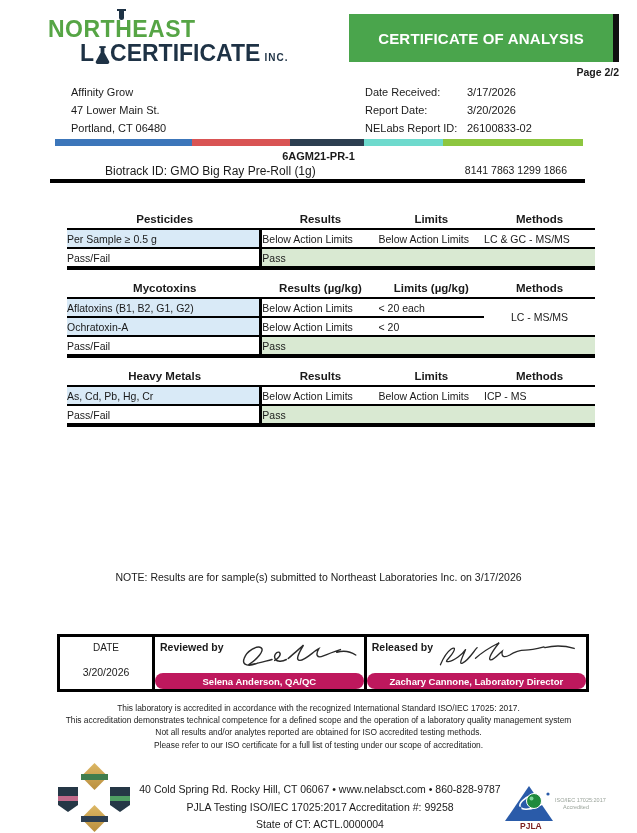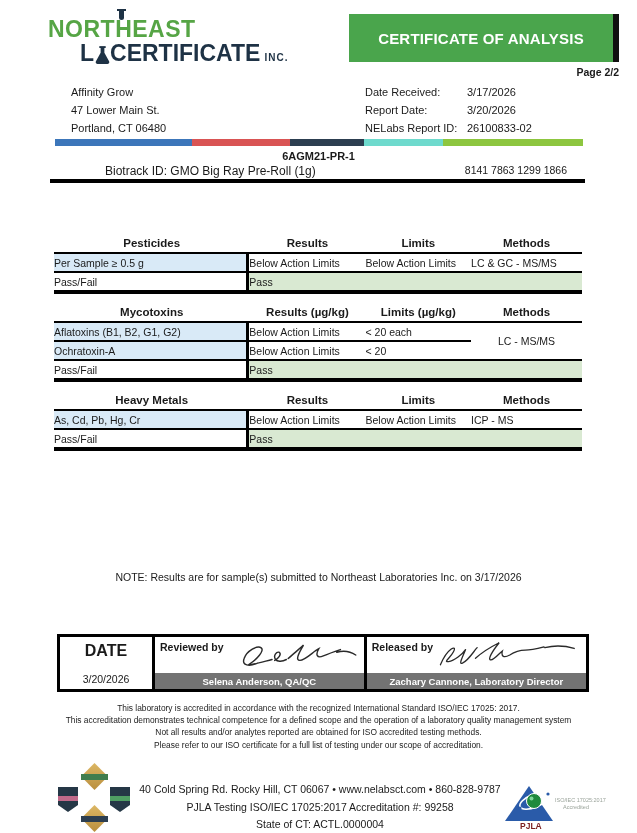--- a/index.html
+++ b/index.html
@@ -32,42 +32,42 @@
   .seg-navy{width:14%;background:#2c3e50;}
   .seg-teal{width:15%;background:#6edacd;}
   .seg-green{width:26.5%;background:#8dc63f;}
 
   .sample-id{left:0;top:150px;width:637px;text-align:center;font-weight:bold;font-size:11px;}
   .biotrack{left:105px;top:164px;font-size:12px;}
   .tracking{right:70px;top:164px;font-size:10.5px;padding-left:28px;}
   .rule-thick{left:50px;top:179px;width:535px;height:4px;background:#000;}
 
   
-  .tables{left:54px;top:210px;width:528px;margin-top:24px;}
+  .tables{left:67px;top:210px;width:528px;}
   .ttable{display:grid;grid-template-columns:37% 22% 20% 21%;border-bottom:4px solid #000;margin-bottom:9px;}
   .th{font-weight:bold;font-size:11.5px;text-align:center;padding:3px 0 3px;border-bottom:2px solid #000;}
   .td{font-size:10.5px;text-align:left;padding:2.5px 0;border-bottom:2px solid #000;}
   .analyte{border-right:3px solid #000;}
   .blue{background:#d9eaf7;}
   .pass{grid-column:2/5;background:#d9e9d2;border-bottom:0;}
   .nobot{border-bottom:0;}
   .method-span{grid-column:4;grid-row:2/4;display:flex;align-items:center;justify-content:center;font-size:10.5px;border-bottom:2px solid #000;}
 
   
   .note{left:0;top:571px;width:637px;text-align:center;font-size:10.5px;}
 
   
   .sigtable{left:57px;top:634px;width:526px;height:52px;border:3px solid #000;display:grid;grid-template-columns:92px 1fr 1.05fr;background:#fff;}
   .sig-date{display:flex;flex-direction:column;align-items:center;padding-top:5px;}
-  .sig-date .dlabel{font-weight:bold;font-size:16px;}
+  .sig-date .dlabel{font-weight:normal;font-size:10px;}
   .sig-date .dval{font-size:10.5px;margin-top:13px;}
   .sig-cell{border-left:3px solid #000;position:relative;text-align:right;}
   .sig-label{position:absolute;left:5px;top:4px;font-weight:bold;font-size:10.5px;}
   .sig-script{position:absolute;right:2px;top:1px;height:34px;}
-  .sig-bar{position:absolute;left:0;right:0;bottom:0;height:16px;background:#737373;color:#fff;font-weight:bold;font-size:9.5px;display:flex;align-items:center;justify-content:center;}
+  .sig-bar{position:absolute;left:0;right:0;bottom:0;height:16px;background:#be185d;color:#fff;font-weight:bold;font-size:9.5px;display:flex;align-items:center;justify-content:center;border-radius:8px;}
 
   
   .accr{left:58px;top:702px;width:521px;text-align:center;font-size:8.4px;line-height:12.2px;color:#222;}
 
   
   .footer-text{left:120px;top:781px;width:400px;text-align:center;font-size:10.5px;line-height:17.5px;}
   .badges{left:52px;top:766px;width:86px;height:64px;}
   .bdg{position:absolute;}
   .diamond{width:19px;height:19px;transform:rotate(45deg);background:linear-gradient(135deg,#dcb764,#b98e3e);}
   .ribbon{position:absolute;left:-4px;top:7px;width:27px;height:6px;}

